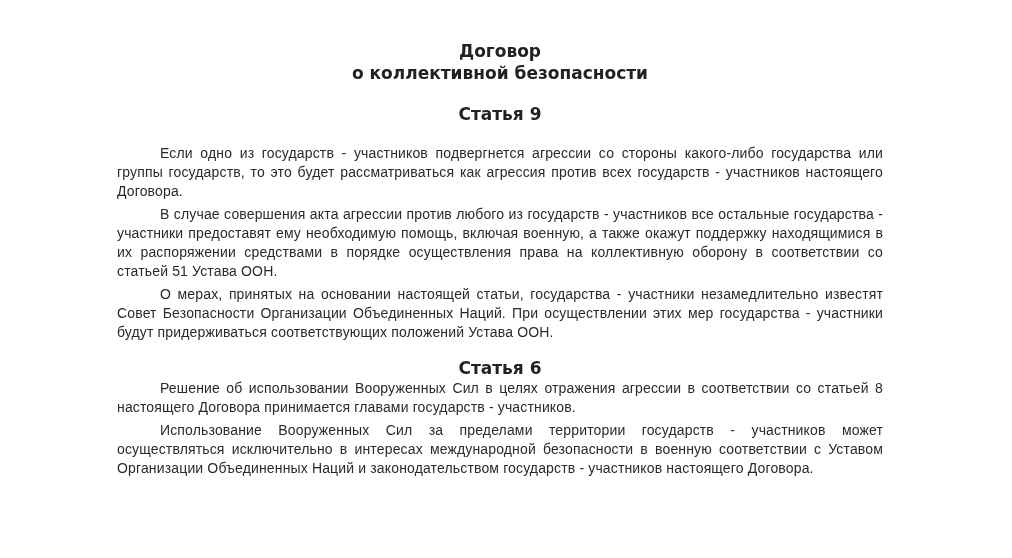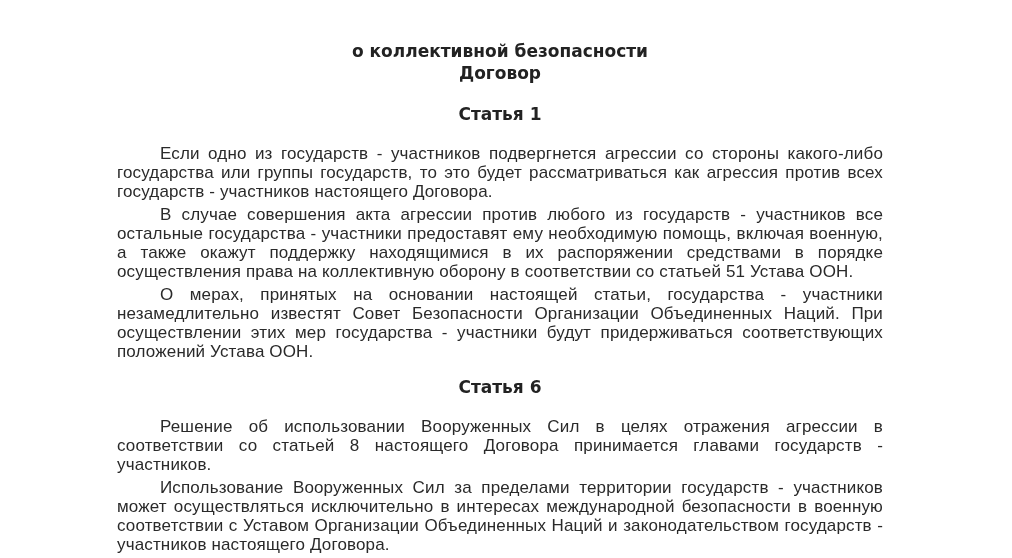--- a/index.html
+++ b/index.html
@@ -32,43 +32,43 @@
     .article-heading {
       font-family: "DejaVu Sans", sans-serif;
       font-weight: bold;
       font-size: 17px;
       line-height: 22px;
       text-align: center;
       color: #222222;
       margin: 0;
     }
     .h-art4 { margin-top: 19px; margin-bottom: 19px; }
-    .h-art6 { margin-top: 15px; margin-bottom: 19px; }
+    .h-art6 { margin-top: 15px; }
     p.para {
       font-family: "Liberation Sans", sans-serif;
-      font-size: 17px;
+      font-size: 14px;
       line-height: 19px;
       text-align: justify;
       text-indent: 43px;
       margin: 0 0 4px 0;
       color: #2a2a2a;
       letter-spacing: 0.15px;
     }
   </style>
 </head>
 <body>
 
 <div class="doc">
   <div class="title">
+    <div>Договор</div>
     <div>о коллективной безопасности</div>
-    <div>Договор</div>
   </div>
 
   <section>
-    <h2 class="article-heading h-art4">Статья 1</h2>
+    <h2 class="article-heading h-art4">Статья 9</h2>
     <p class="para">Если одно из государств - участников подвергнется агрессии со стороны какого-либо государства или группы государств, то это будет рассматриваться как агрессия против всех государств - участников настоящего Договора.</p>
     <p class="para">В случае совершения акта агрессии против любого из государств - участников все остальные государства - участники предоставят ему необходимую помощь, включая военную, а также окажут поддержку находящимися в их распоряжении средствами в порядке осуществления права на коллективную оборону в соответствии со статьей 51 Устава ООН.</p>
     <p class="para">О мерах, принятых на основании настоящей статьи, государства - участники незамедлительно известят Совет Безопасности Организации Объединенных Наций. При осуществлении этих мер государства - участники будут придерживаться соответствующих положений Устава ООН.</p>
   </section>
 
   <section>
     <h2 class="article-heading h-art6">Статья 6</h2>
     <p class="para">Решение об использовании Вооруженных Сил в целях отражения агрессии в соответствии со статьей 8 настоящего Договора принимается главами государств - участников.</p>
     <p class="para">Использование Вооруженных Сил за пределами территории государств - участников может осуществляться исключительно в интересах международной безопасности в военную соответствии с Уставом Организации Объединенных Наций и законодательством государств - участников настоящего Договора.</p>
   </section>

